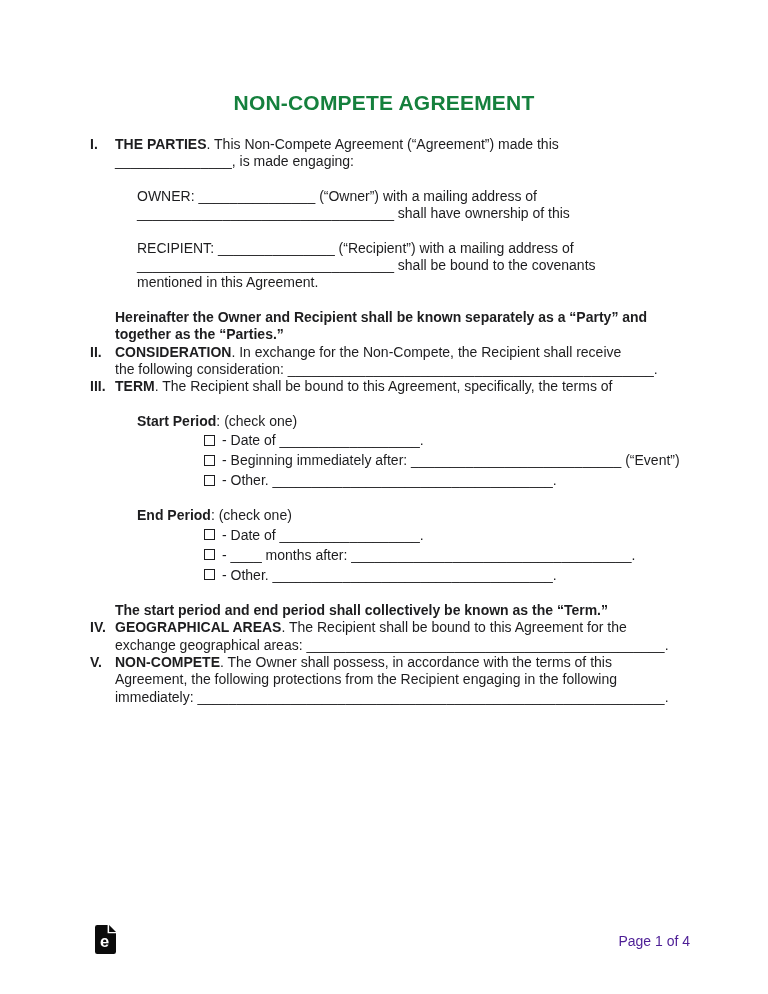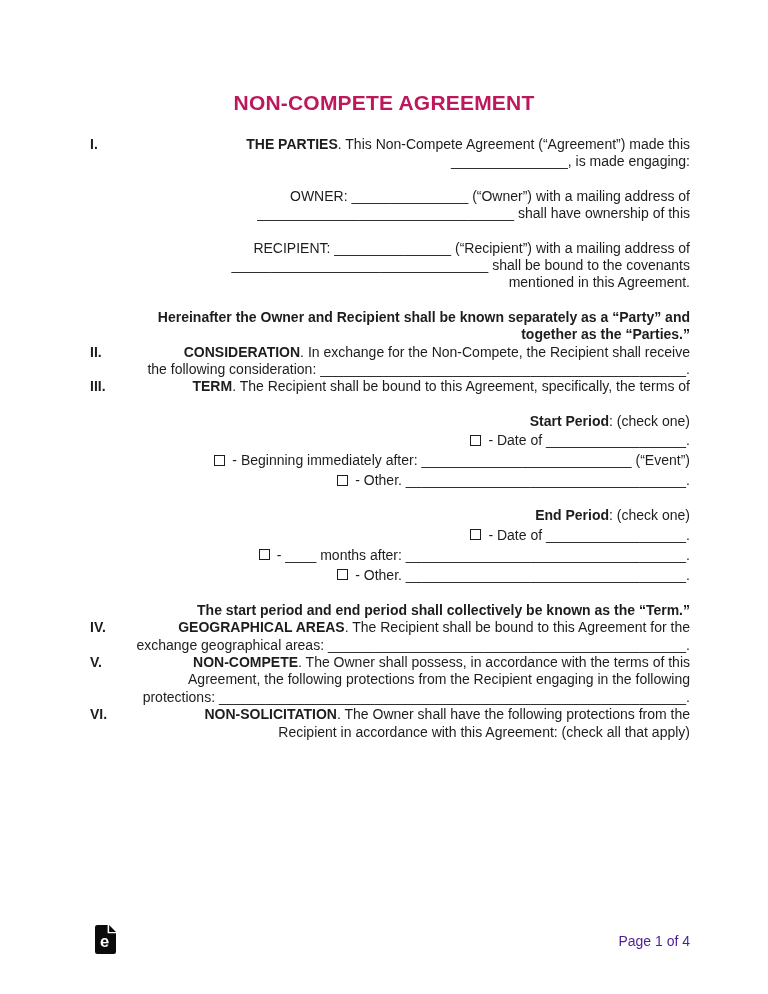--- a/index.html
+++ b/index.html
@@ -8,31 +8,31 @@
     background: #ffffff;
     font-family: "Liberation Sans", sans-serif;
     color: #1d1d1f;
     position: relative;
     overflow: hidden;
   }
   .page { position: absolute; inset: 0; background: #ffffff; }
   .title {
     position: absolute; top: 91px; left: 0; width: 768px;
     text-align: center;
-    font-size: 21px; font-weight: bold; color: #be185d;
+    font-size: 21px; font-weight: bold; color: #15803d;
     letter-spacing: 0.2px;
   }
   .content {
     position: absolute; top: 136px; left: 90px; width: 600px;
     font-size: 14px; line-height: 17.4px;
   }
   .sec { display: flex; }
   .sec.first { margin-top: 0; }
   .num { width: 25px; flex: none; font-weight: bold; }
-  .bd { flex: 1; min-width: 0; text-align: right; }
+  .bd { flex: 1; min-width: 0; }
   .line { white-space: nowrap; }
   .b { font-weight: bold; }
   .u { }
   .block { margin-left: 22px; margin-top: 17px; }
   .para { margin-top: 17px; font-weight: bold; }
   .opt {
     margin-left: 67px;
     line-height: 20px;
     white-space: nowrap;
   }
@@ -123,31 +123,24 @@
         <div class="line"><span class="b">GEOGRAPHICAL AREAS</span><span>. The Recipient shall be bound to this Agreement for the</span></div>
         <div class="line">exchange geographical areas: ______________________________________________.</div>
       </div>
     </div>
 
     <div class="sec">
       <div class="num">V.</div>
       <div class="bd">
         <div class="line"><span class="b">NON-COMPETE</span><span>. The Owner shall possess, in accordance with the terms of this</span></div>
         <div class="line">Agreement, the following protections from the Recipient engaging in the following</div>
-        <div class="line">protections: ____________________________________________________________.</div>
+        <div class="line">immediately: ____________________________________________________________.</div>
       </div>
     </div>
 
-    <div class="sec">
-      <div class="num">VI.</div>
-      <div class="bd">
-        <div class="line"><span class="b">NON-SOLICITATION</span><span>. The Owner shall have the following protections from the</span></div>
-        <div class="line">Recipient in accordance with this Agreement: (check all that apply)</div>
-      </div>
-    </div>
 
   </div>
 
   <svg class="footer-logo" viewBox="0 0 21 29" xmlns="http://www.w3.org/2000/svg" aria-hidden="true">
     <path d="M0 2.2 A2.2 2.2 0 0 1 2.2 0 H12.6 V8.2 H21 V26.8 A2.2 2.2 0 0 1 18.8 29 H2.2 A2.2 2.2 0 0 1 0 26.8 Z" fill="#0b0b0b"></path>
     <path d="M14.1 0 L21 6.9 L14.1 6.9 Z" fill="#0b0b0b"></path>
     <text x="9.6" y="21.5" text-anchor="middle" font-family="Liberation Sans, sans-serif" font-size="16.5" font-weight="bold" fill="#ffffff">e</text>
   </svg>
 
   <div class="page-num">Page 1 of 4</div>

